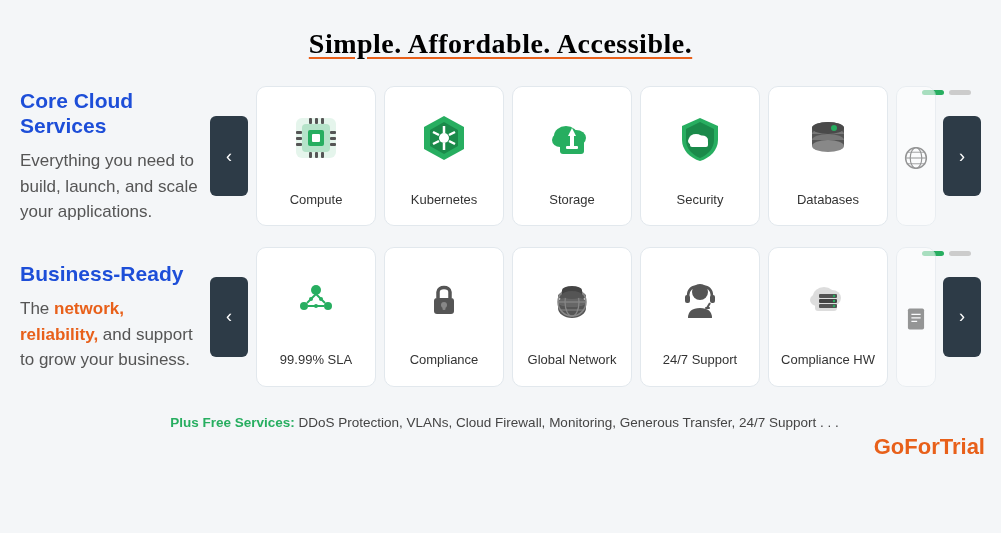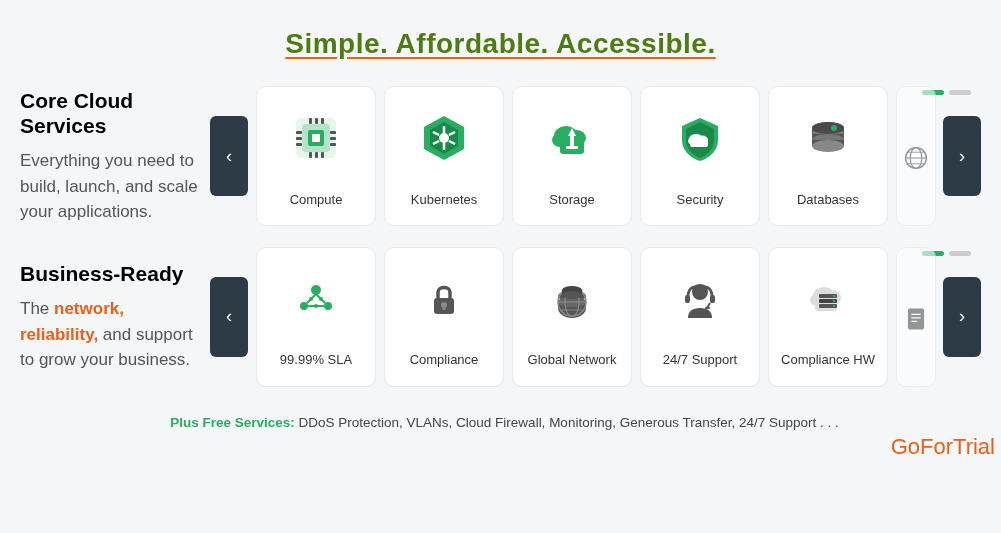--- a/index.html
+++ b/index.html
@@ -23,25 +23,26 @@
 
     
     .header {
       text-align: center;
       padding: 28px 0 18px 0;
       width: 100%;
     }
     .header h1 {
       font-size: 28px;
       font-weight: 700;
-      color: #4d7c0f;
+      color: #000000;
       text-decoration: underline;
       text-decoration-color: #e8601a;
       text-underline-offset: 4px;
       letter-spacing: 0.5px;
+      font-family: Liberation Serif, serif;
     }
 
     
     .sections {
       width: 100%;
       padding: 0 20px;
       display: flex;
       flex-direction: column;
       gap: 12px;
     }
@@ -56,21 +57,21 @@
     }
 
     .section-info {
       width: 190px;
       min-width: 190px;
       padding: 10px 10px 10px 0;
     }
     .section-info h2 {
       font-size: 21px;
       font-weight: 700;
-      color: #000000;
+      color: #1d4ed8;
       margin-bottom: 10px;
       line-height: 1.2;
     }
     .section-info p {
       font-size: 17px;
       color: #555;
       line-height: 1.5;
     }
     .section-info p .highlight {
       color: #e8601a;
@@ -170,23 +171,23 @@
       padding: 10px 0 0 8px;
     }
     .footer-bar .label {
       color: #27ae60;
       font-weight: 700;
     }
 
     .brand {
       position: absolute;
       bottom: 10px;
-      right: 6px;
+      right: 16px;
       font-size: 22px;
-      font-weight: 400;
+      font-weight: 700;
       color: #e8601a;
     }
 
     
     svg { display: block; }
   </style>
 </head>
 <body>
 
 <div class="page-wrapper">

